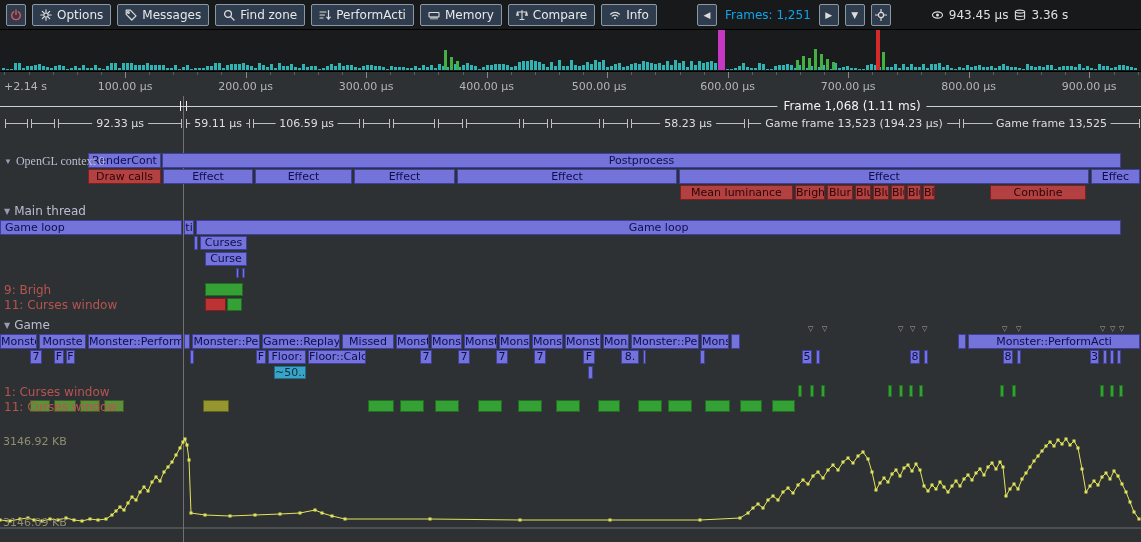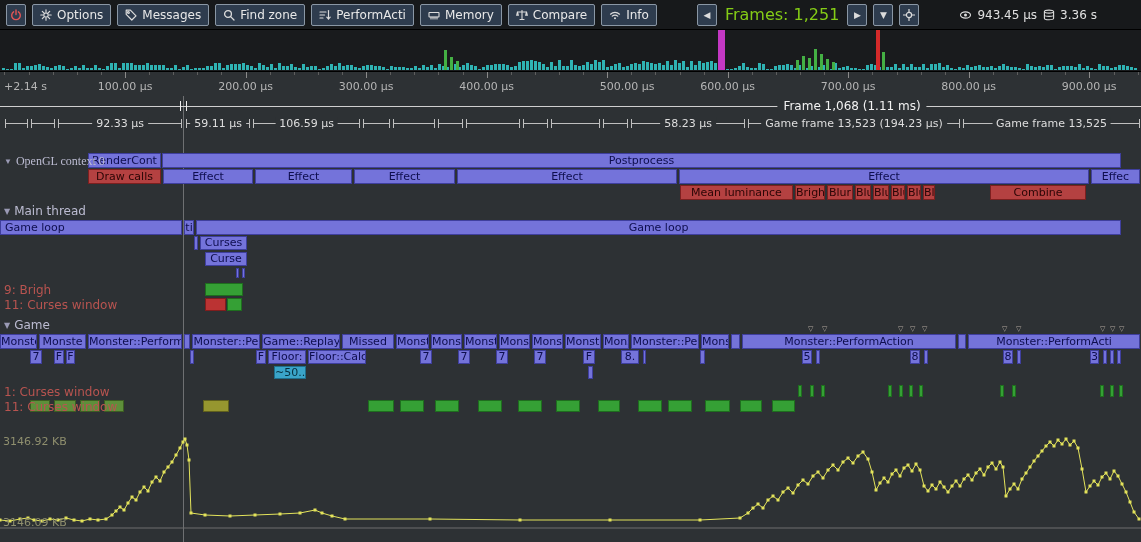--- a/index.html
+++ b/index.html
@@ -8,21 +8,21 @@
   .app{position:relative;width:1141px;height:542px;background:#2d3134;overflow:hidden}
 
   
   .toolbar{position:absolute;top:0;left:0;width:100%;height:30px;background:#17191b;
     display:flex;align-items:center;gap:6px;padding:0 6px;border-bottom:1px solid #000}
   .tbtn{display:inline-flex;align-items:center;gap:5px;background:#2e3c4e;border:1px solid #8a97a5;
     border-radius:2px;color:#e8e8e8;font-size:12px;height:22px;padding:0 7px;font-family:inherit;cursor:pointer;white-space:nowrap}
   .tbtn.sq{width:20px;min-width:20px;justify-content:center;padding:0;font-size:9px;color:#dcdcdc}
   .ticon{display:inline-flex;align-items:center}
   .tstat{display:inline-flex;align-items:center;gap:5px;color:#e0e0e0;font-size:12px;white-space:nowrap}
-  .frames-label{color:#84cc16;font-size:16px;margin:0 2px;white-space:nowrap}
+  .frames-label{color:#0ea5e9;font-size:12px;margin:0 2px;white-space:nowrap}
   .sp1{margin-left:34px}
 
   
   .strip{position:absolute;top:30px;left:0;width:100%;height:42px;background:#191b1d;border-bottom:1px solid #000;cursor:pointer}
   .fbar{position:absolute;bottom:1px;width:3px;background:#2fb3b3}
 
   
   .ruler{position:absolute;top:72px;left:0;width:100%;height:24px;background:#2d3134;cursor:ew-resize}
   .rtick{position:absolute;top:0;width:1px;background:#8a8a8a}
   .rtick.minor{background:#5e5e5e}
@@ -562,21 +562,21 @@
       <div class="rtick minor" style="left: 1138px; height: 3px;"></div>
       <div class="rtick" style="left: 125px; height: 6px;"></div>
       <div class="rlabel" style="left: 125px; transform: translateX(-50%);">100.00 µs</div>
       <div class="rtick" style="left: 246px; height: 6px;"></div>
       <div class="rlabel" style="left: 245.5px; transform: translateX(-50%);">200.00 µs</div>
       <div class="rtick" style="left: 366px; height: 6px;"></div>
       <div class="rlabel" style="left: 366px; transform: translateX(-50%);">300.00 µs</div>
       <div class="rtick" style="left: 487px; height: 6px;"></div>
       <div class="rlabel" style="left: 486.5px; transform: translateX(-50%);">400.00 µs</div>
       <div class="rtick" style="left: 607px; height: 6px;"></div>
-      <div class="rlabel" style="left: 627px; transform: translateX(-50%);">500.00 µs</div>
+      <div class="rlabel" style="left: 599px; transform: translateX(-50%);">500.00 µs</div>
       <div class="rtick" style="left: 728px; height: 6px;"></div>
       <div class="rlabel" style="left: 727.5px; transform: translateX(-50%);">600.00 µs</div>
       <div class="rtick" style="left: 848px; height: 6px;"></div>
       <div class="rlabel" style="left: 848px; transform: translateX(-50%);">700.00 µs</div>
       <div class="rtick" style="left: 969px; height: 6px;"></div>
       <div class="rlabel" style="left: 968.5px; transform: translateX(-50%);">800.00 µs</div>
       <div class="rtick" style="left: 1089px; height: 6px;"></div>
       <div class="rlabel" style="left: 1089px; transform: translateX(-50%);">900.00 µs</div>
     </div>
 
@@ -723,21 +723,20 @@
       <div class="zone z-purple" style="left: 396px; top: 238px; width: 33px; height: 15px; line-height: 13px;">Monst</div>
       <div class="zone z-purple" style="left: 431px; top: 238px; width: 31px; height: 15px; line-height: 13px;">Monst</div>
       <div class="zone z-purple" style="left: 464px; top: 238px; width: 33px; height: 15px; line-height: 13px;">Monst</div>
       <div class="zone z-purple" style="left: 499px; top: 238px; width: 31px; height: 15px; line-height: 13px;">Monst</div>
       <div class="zone z-purple" style="left: 532px; top: 238px; width: 31px; height: 15px; line-height: 13px;">Monst</div>
       <div class="zone z-purple" style="left: 565px; top: 238px; width: 36px; height: 15px; line-height: 13px;">Monste</div>
       <div class="zone z-purple" style="left: 603px; top: 238px; width: 26px; height: 15px; line-height: 13px;">Mons</div>
       <div class="zone z-purple" style="left: 631px; top: 238px; width: 68px; height: 15px; line-height: 13px;">Monster::Pe</div>
       <div class="zone z-purple" style="left: 701px; top: 238px; width: 28px; height: 15px; line-height: 13px;">Mons</div>
       <div class="zone z-purple" style="left: 731px; top: 238px; width: 9px; height: 15px; line-height: 13px;"></div>
-      <div class="zone z-purple" style="left: 742px; top: 238px; width: 214px; height: 15px; line-height: 13px;">Monster::PerformAction</div>
       <div class="zone z-purple" style="left: 958px; top: 238px; width: 8px; height: 15px; line-height: 13px;"></div>
       <div class="zone z-purple" style="left: 968px; top: 238px; width: 172px; height: 15px; line-height: 13px;">Monster::PerformActi</div>
       <div class="zone z-purple" style="left: 30px; top: 254px; width: 12px; height: 14px; line-height: 12px;">7</div>
       <div class="zone z-purple" style="left: 54px; top: 254px; width: 10px; height: 14px; line-height: 12px;">F</div>
       <div class="zone z-purple" style="left: 66px; top: 254px; width: 9px; height: 14px; line-height: 12px;">F</div>
       <div class="zone z-purple" style="left: 190px; top: 254px; width: 4px; height: 14px; line-height: 12px;"></div>
       <div class="zone z-purple" style="left: 256px; top: 254px; width: 10px; height: 14px; line-height: 12px;">F</div>
       <div class="zone z-purple" style="left: 268px; top: 254px; width: 38px; height: 14px; line-height: 12px;">Floor:</div>
       <div class="zone z-purple" style="left: 308px; top: 254px; width: 58px; height: 14px; line-height: 12px;">Floor::Calc</div>
       <div class="zone z-purple" style="left: 420px; top: 254px; width: 12px; height: 14px; line-height: 12px;">7</div>

